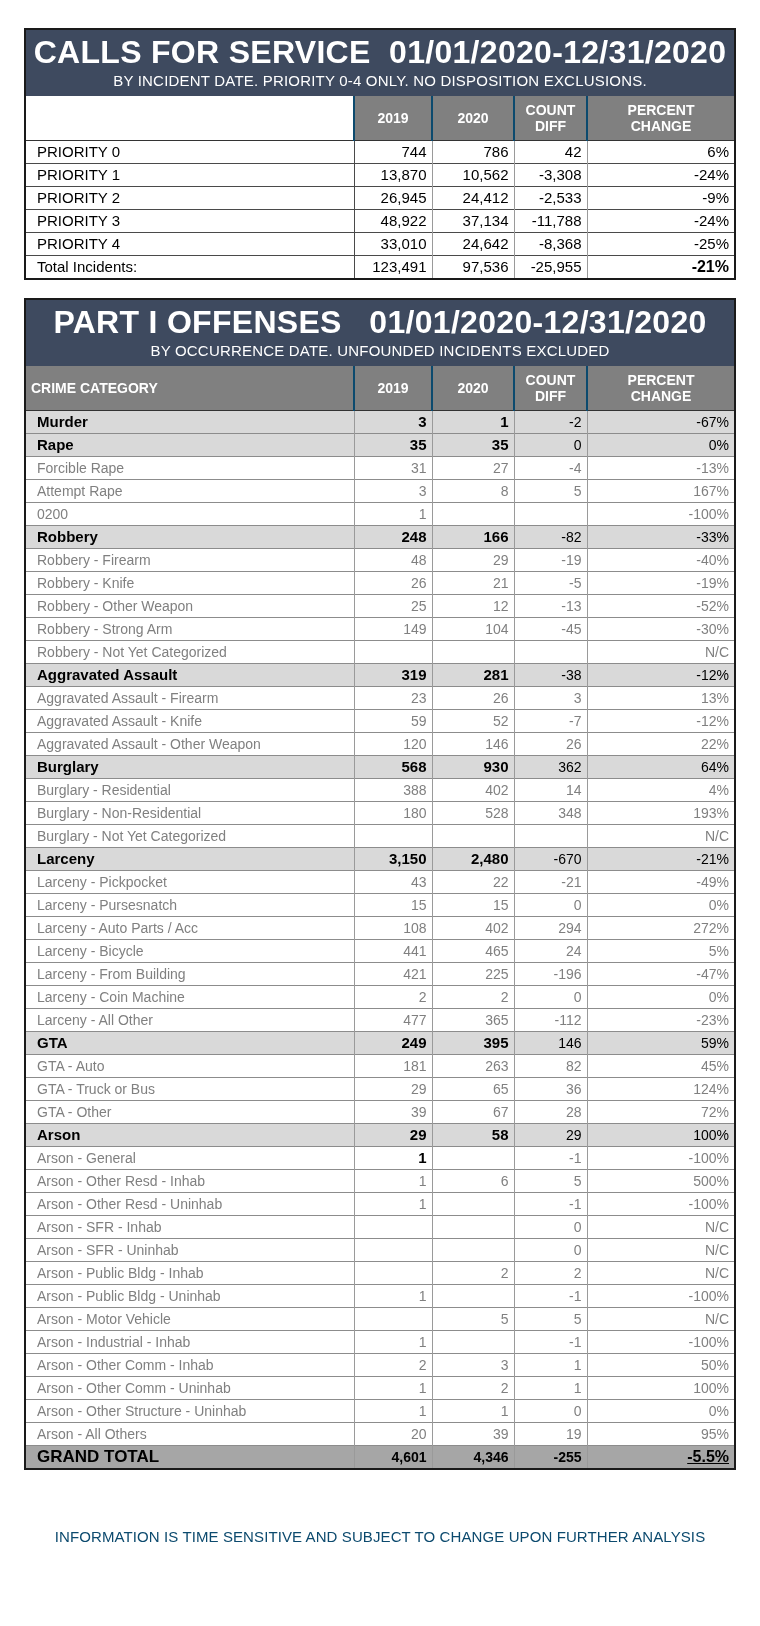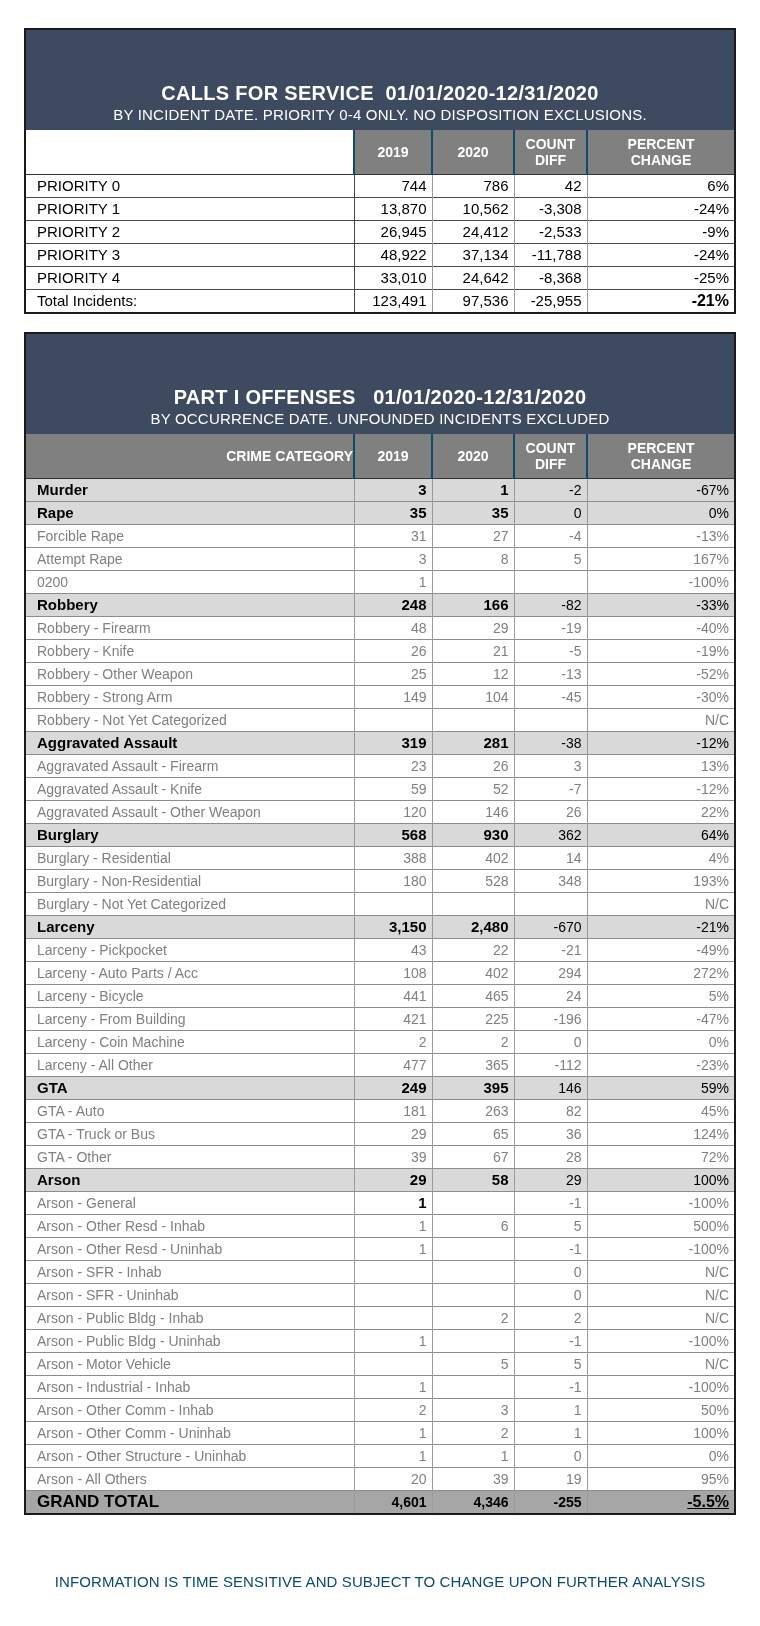--- a/index.html
+++ b/index.html
@@ -29,25 +29,24 @@
   }
   .tbl + .tbl { margin-top: 18px; }
 
   .banner {
     background: var(--navy);
     color: #fff;
     text-align: center;
     padding: 4px 0 7px 0;
   }
   .banner-title {
-    font-size: 20px;
+    font-size: 32px;
     font-weight: bold;
     white-space: pre;
     letter-spacing: 0.3px;
-    margin-top: 48px;
   }
   .banner-subtitle {
     font-size: 15px;
     margin-top: 1px;
     letter-spacing: 0.2px;
   }
 
   table {
     width: 100%;
     border-collapse: collapse;
@@ -66,21 +65,21 @@
     font-weight: bold;
     height: 44px;
     text-align: center;
     vertical-align: middle;
     line-height: 1.15;
     border-left: 2px solid #0c4a6e;
     border-bottom: 1px solid #333;
   }
   thead th:first-child { border-left: none; }
   thead th.blank { background: #fff; }
-  thead th.label-th { text-align: right; padding-left: 5px; }
+  thead th.label-th { text-align: left; padding-left: 5px; }
   thead th .wrap { display: inline-block; max-width: 90px; }
 
   td {
     height: 23px;
     font-size: 15px;
     vertical-align: middle;
     border-left: 1px solid var(--grid-v);
     overflow: hidden;
     white-space: nowrap;
   }
@@ -357,20 +356,27 @@
               <td class="c-num c-pct">-21%</td>
             </tr>
             <tr class="row-detail">
               <td class="c-label">Larceny - Pickpocket</td>
               <td class="c-num c-2019">43</td>
               <td class="c-num c-2020">22</td>
               <td class="c-num c-diff">-21</td>
               <td class="c-num c-pct">-49%</td>
             </tr>
             <tr class="row-detail">
+              <td class="c-label">Larceny - Pursesnatch</td>
+              <td class="c-num c-2019">15</td>
+              <td class="c-num c-2020">15</td>
+              <td class="c-num c-diff">0</td>
+              <td class="c-num c-pct">0%</td>
+            </tr>
+            <tr class="row-detail">
               <td class="c-label">Larceny - Auto Parts / Acc</td>
               <td class="c-num c-2019">108</td>
               <td class="c-num c-2020">402</td>
               <td class="c-num c-diff">294</td>
               <td class="c-num c-pct">272%</td>
             </tr>
             <tr class="row-detail">
               <td class="c-label">Larceny - Bicycle</td>
               <td class="c-num c-2019">441</td>
               <td class="c-num c-2020">465</td>

